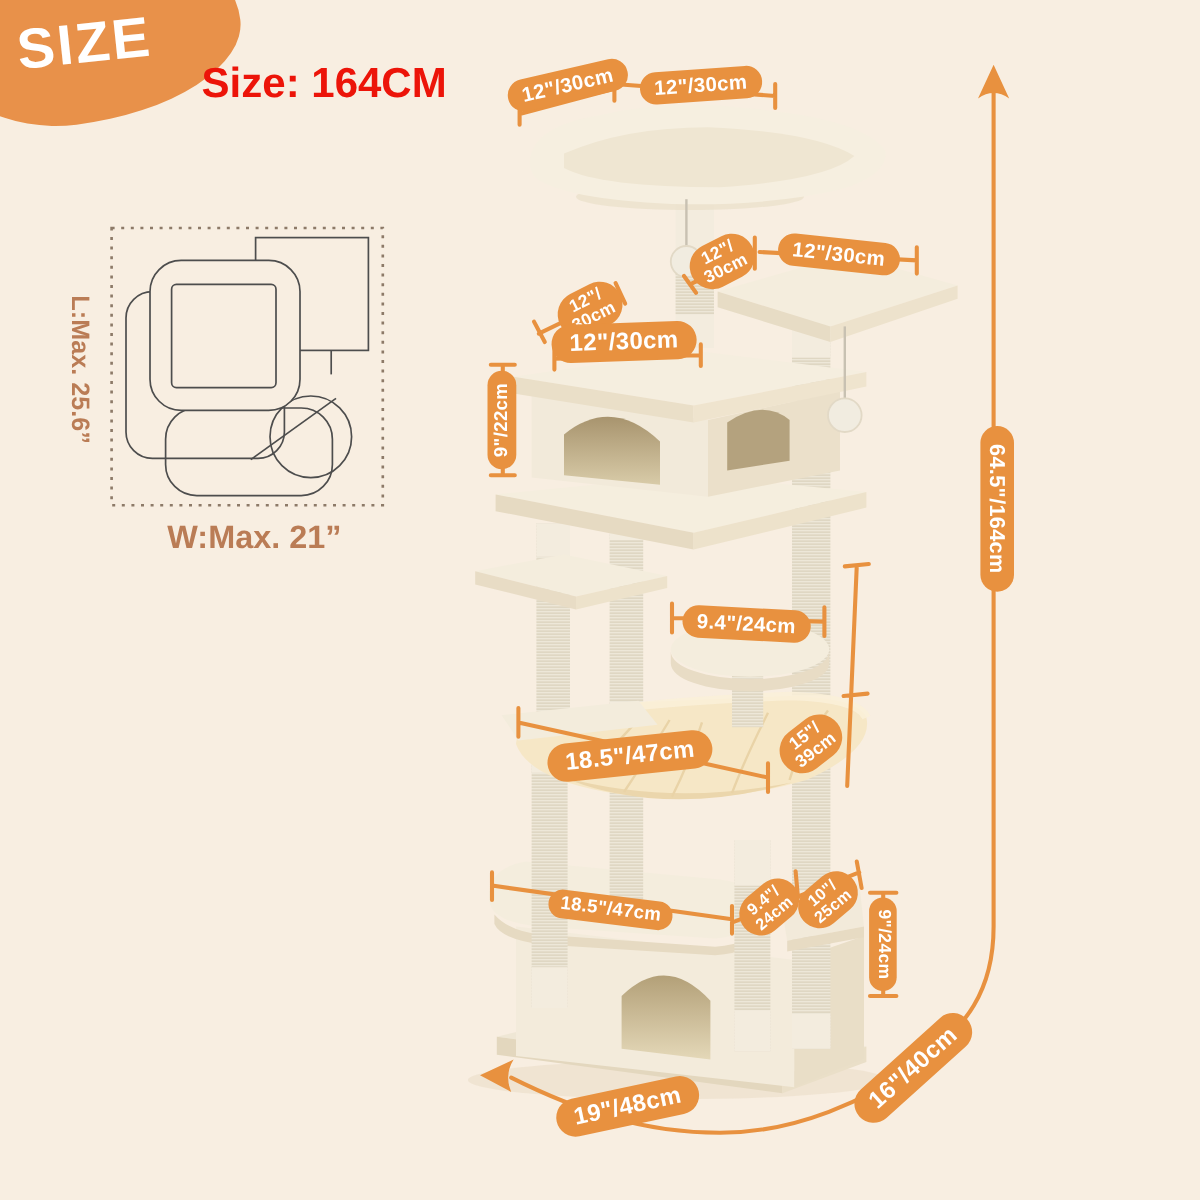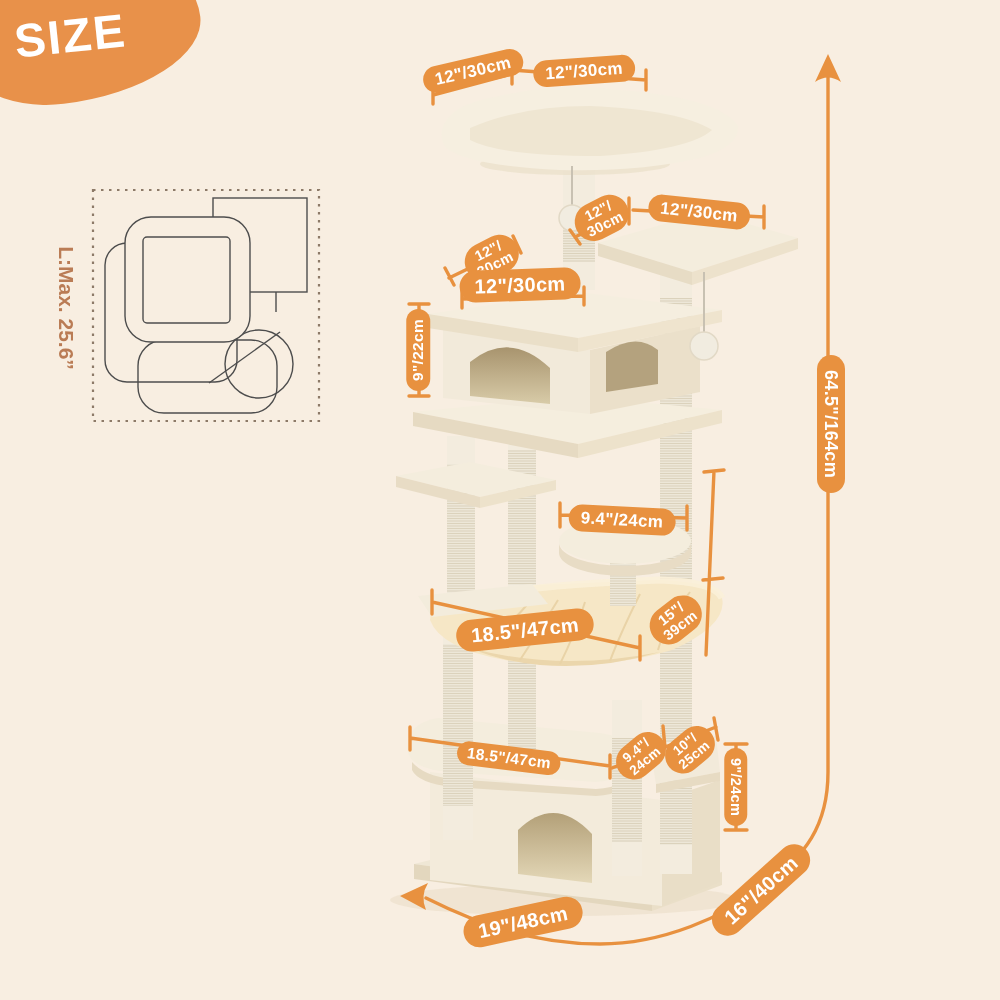--- a/index.html
+++ b/index.html
@@ -203,22 +203,24 @@
       <path d="M410,727 L410,750 M410,738 L610,766 M610,755 L610,778"></path>
       <path d="M612,768 L716,727 M663,726 L665,748 M714,718 L718,740"></path>
       <path d="M725,744 L747,744 M736,744 L736,830 M725,830 L747,830"></path>
     </g>
     <path d="M828,54 L815,82 Q828,73 841,82 Z" fill="#E8913F"></path>
     <path d="M400,896 L428,883 Q420,896 426,910 Z" fill="#E8913F"></path>
   </svg>
 
   <div class="blob"></div>
   <div class="blob-label">SIZE</div>
+  <div class="size-title">Size: 164CM</div>
 
   <div class="len-label">L:Max. 25.6”</div>
+  <div class="wid-label">W:Max. 21”</div>
 
   <div class="pill" style="left:473px;top:71px;--r:-13deg">12"/30cm</div>
   <div class="pill" style="left:584px;top:71px;--r:-4deg">12"/30cm</div>
 
   <div class="pill two" style="left:602px;top:218px;--r:-27deg">
     <span>12"/</span>
     <span>30cm</span>
   </div>
   <div class="pill" style="left:699px;top:212px;--r:6deg">12"/30cm</div>
 

